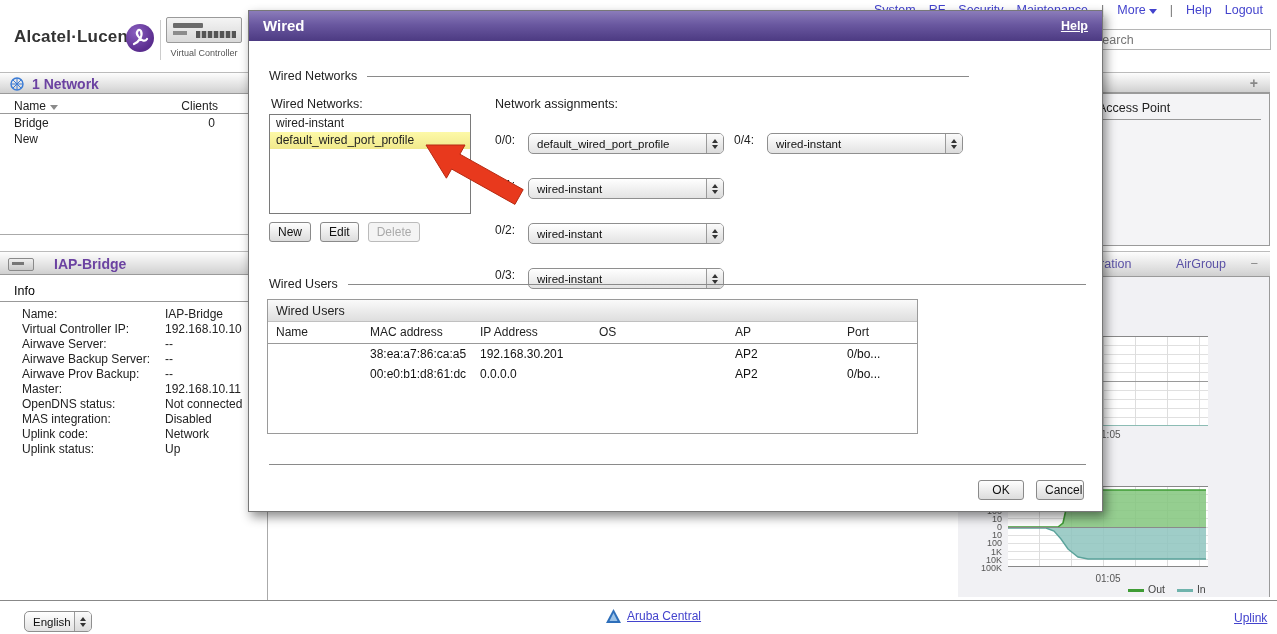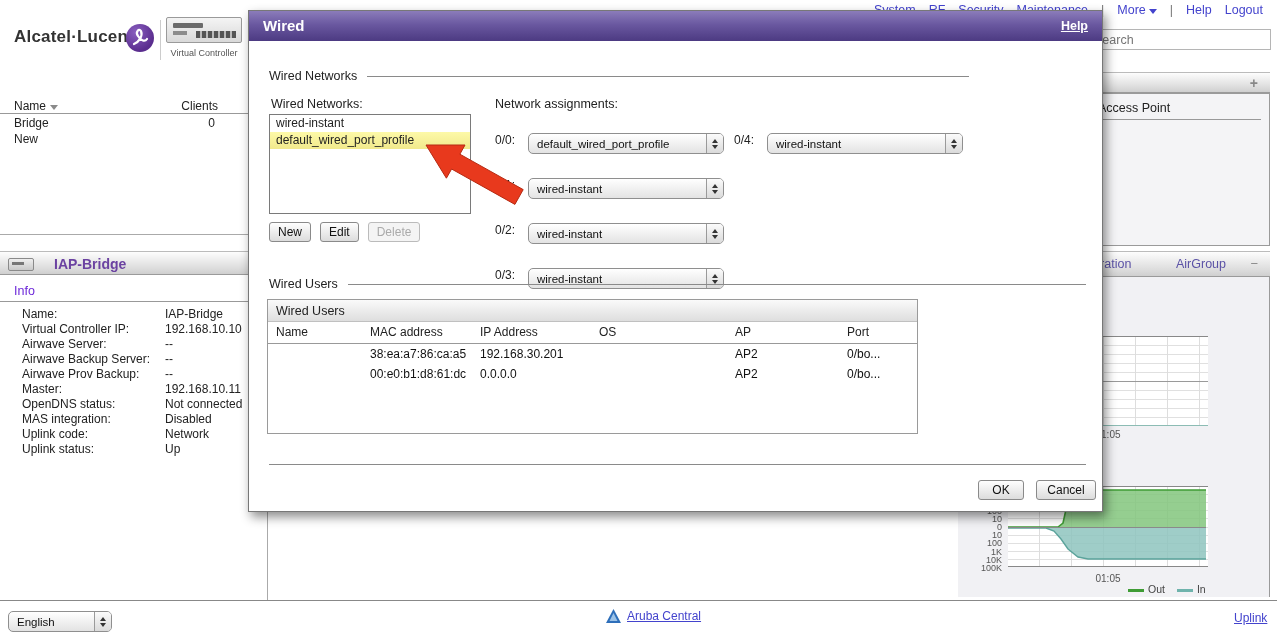--- a/index.html
+++ b/index.html
@@ -47,21 +47,21 @@
   .netrow { display:grid; grid-template-columns:1fr 55px; padding:1px 53px 1px 14px; height:16px; }
   .netrow .c { text-align:right; }
   .left-vline { left:267px; top:94px; width:1px; height:506px; background:#aaa; }
   .netlist-bottom { left:0; top:234px; width:268px; height:1px; background:#aaa; }
 
   .iapbar { left:0; top:251px; width:268px; height:24px; }
   .iapbar .t { position:absolute; left:54px; top:4px; }
   .iap-icon { position:absolute; left:8px; top:6px; width:26px; height:13px; border:1px solid #8a8a8a; border-radius:2px;
     background:linear-gradient(#efefef,#c9c9c9); }
   .iap-icon::after { content:""; position:absolute; left:3px; top:3px; width:12px; height:3px; background:#777; }
-  .info-tab { left:14px; top:284px; font-size:12.5px; color:#6d28d9; }
+  .info-tab { left:14px; top:284px; font-size:12.5px; color:#000000; }
   .info-underline { left:0; top:301px; width:268px; height:1px; background:#999; }
   .info-rows { left:22px; top:307px; width:242px; }
   .info-row { display:grid; grid-template-columns:143px 1fr; height:15px; line-height:15px; }
 
   
   .plusbar { left:958px; top:72px; width:312px; height:21px; }
   .plus-label { position:absolute; right:12px; top:2px; color:#888; font-size:14px; font-weight:bold; cursor:pointer; }
   .ap-panel { left:958px; top:93px; width:312px; height:153px; background:#f4f4f6; border:1px solid #9a9a9a; }
   .ap-title { position:absolute; left:139px; top:7px; font-size:12.5px; color:#222; }
   .ap-underline { position:absolute; left:8px; right:8px; top:25px; height:1px; background:#999; }
@@ -131,24 +131,24 @@
   .port-row .aqua-select { width:196px; }
   .users-table { position:absolute; left:18px; top:288px; width:651px; height:135px; border:1px solid #9a9a9a; background:#fff; }
   .users-title { height:22px; line-height:22px; padding-left:8px; font-size:12.5px; color:#222;
     background:linear-gradient(#fafafa,#dedede); border-bottom:1px solid #c0c0c0; }
   .u-grid { display:grid; grid-template-columns:94px 110px 119px 136px 112px 1fr; }
   .u-head { border-bottom:1px solid #999; }
   .u-head > span { padding:3px 0 4px 8px; font-size:12px; color:#222; }
   .u-row > span { padding:3px 0 3px 8px; font-size:12px; color:#111; height:20px; }
   .sep-line { position:absolute; left:20px; top:453px; width:817px; height:1px; background:#8a8a8a; }
   .ok-btn { position:absolute; left:729px; top:469px; width:46px; text-align:center; }
-  .cancel-btn { position:absolute; left:787px; top:469px; width:60px; text-align:center; }
+  .cancel-btn { position:absolute; left:787px; top:469px; width:48px; text-align:center; }
   .red-arrow { position:absolute; left:172px; top:128px; width:108px; height:72px; z-index:25; }
 
-  .footer-select { left:8px; top:611px; width:104px; }
+  .footer-select { left:24px; top:611px; width:68px; }
 </style>
 </head>
 <body>
 
 <div class="page">
 
   <div class="abs brand">Alcatel·Lucent</div>
   <div class="abs logo-circle">
     <svg class="logo-swirl" viewBox="0 0 18 20">
         <path d="M3 16 C 8 14, 12 8, 10 3 C 8 0, 4 4, 7 8 C 10 13, 14 14, 16 11" stroke="#fff" stroke-width="2.2" fill="none" stroke-linecap="round"></path>
@@ -171,20 +171,27 @@
         <a class="toplink">Maintenance</a>
       </span>
     <span class="nav-sep">|</span>
     <a class="toplink"><span>More</span><span class="more-arrow"></span></a>
     <span class="nav-sep">|</span>
     <a class="toplink">Help</a>
     <a class="toplink">Logout</a>
   </div>
   <input class="abs search-box" placeholder="Search" style="">
 
+  <div class="abs netbar gbar">
+    <svg class="net-icon" width="16" height="16" viewBox="0 0 16 16">
+      <circle cx="8" cy="8" r="6" fill="none" stroke="#3a7bd5" stroke-width="1.4"></circle>
+      <path d="M2 8 H14 M8 2 V14 M4 4 L12 12 M12 4 L4 12" stroke="#3a7bd5" stroke-width="1"></path>
+    </svg>
+    <span class="t purple-title">1 Network</span>
+  </div>
   <div class="abs cols">
     <span class="col-name"><span>Name</span><span class="sort-arrow"></span></span>
     <span class="col-clients">Clients</span>
   </div>
   <div class="abs netrows">
 
   <div class="netrow">
       <span class="n">Bridge</span>
         <span class="c">0</span>
     </div>

